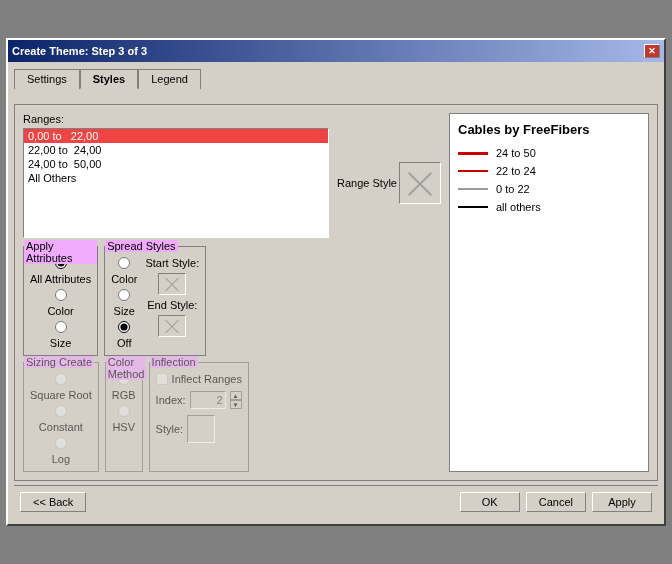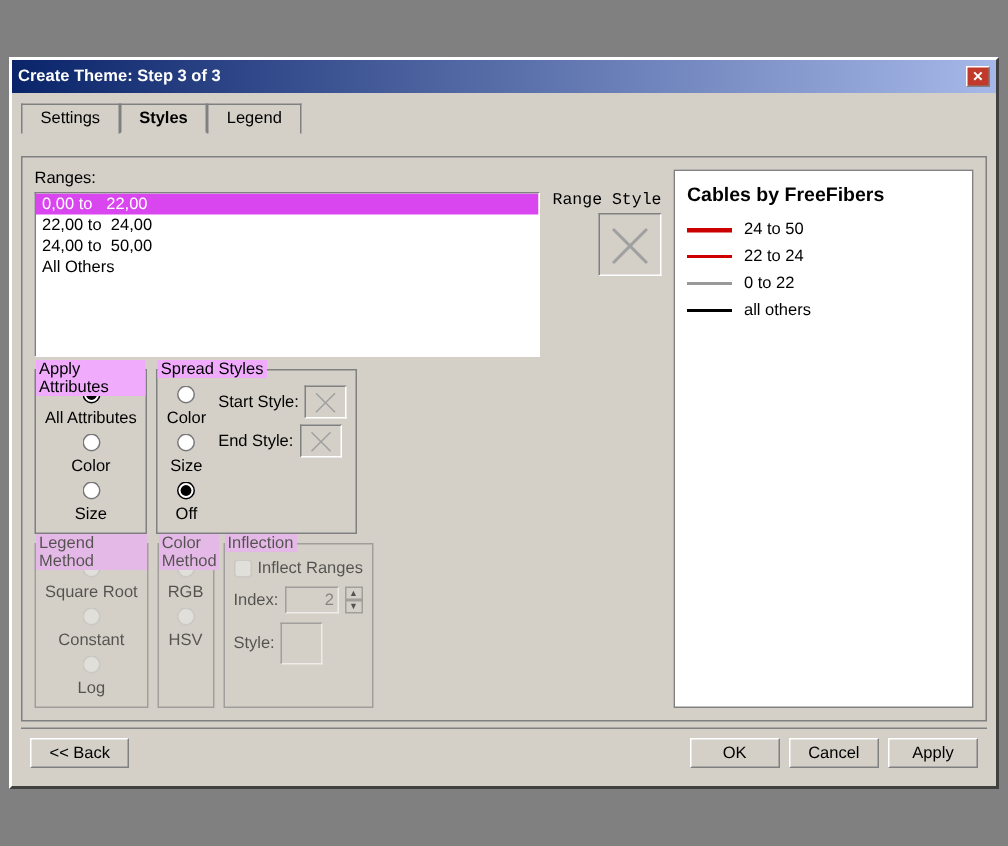--- a/index.html
+++ b/index.html
@@ -122,29 +122,28 @@
       border-color: #808080 #ffffff #ffffff #808080;
       overflow-y: auto;
       font-size: 11px;
     }
     .list-item {
       padding: 1px 4px;
       cursor: default;
       color: #000;
     }
     .list-item.selected {
-      background: #d946ef;
+      background: #ef4444;
       color: white;
     }
     .range-style-box {
       display: flex;
-      flex-direction: column;
-      align-items: flex-end;
+      flex-direction: row;
+      align-items: center;
       gap: 2px;
-      font-family: Liberation Mono, monospace;
     }
     .range-style-label {
       font-size: 11px;
       white-space: nowrap;
     }
     .style-preview {
       width: 42px;
       height: 42px;
       border: 1px solid;
       border-color: #808080 #ffffff #ffffff #808080;
@@ -223,20 +222,21 @@
     .spread-right {
       display: flex;
       flex-direction: column;
       gap: 4px;
     }
     .style-row {
       display: flex;
       align-items: center;
       gap: 4px;
       font-size: 11px;
+      flex-direction: column;
     }
     .small-style-btn {
       width: 28px;
       height: 22px;
       background: #d4d0c8;
       border: 1px solid;
       border-color: #808080 #ffffff #ffffff #808080;
       display: flex;
       align-items: center;
       justify-content: center;
@@ -450,21 +450,21 @@
                     </div>
                   </div>
                 </div>
               </div>
             </div>
           </div>
 
           <div class="bottom-row2">
 
             <div class="group-box disabled">
-              <span class="group-title">Legend Method</span>
+              <span class="group-title">Sizing Create</span>
               <div class="radio-group">
                 <label class="radio-item">
                   <input type="radio" class="radio-input" name="sizing" disabled="" style="">
                   <span>Square Root</span>
                 </label>
                 <label class="radio-item">
                   <input type="radio" class="radio-input" name="sizing" disabled="" style="">
                   <span>Constant</span>
                 </label>
                 <label class="radio-item">

